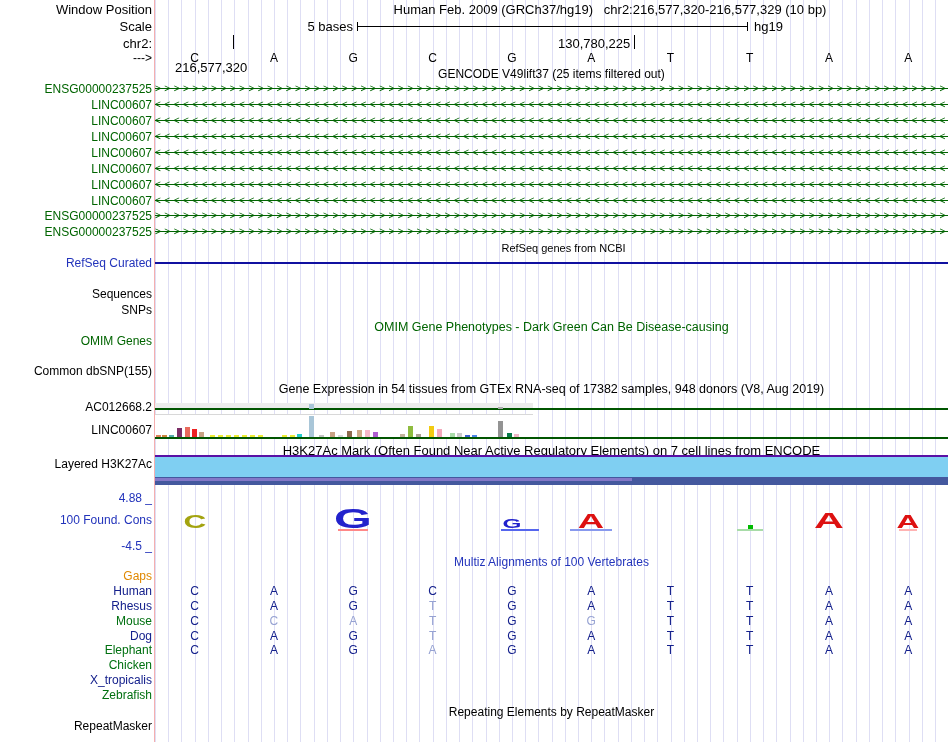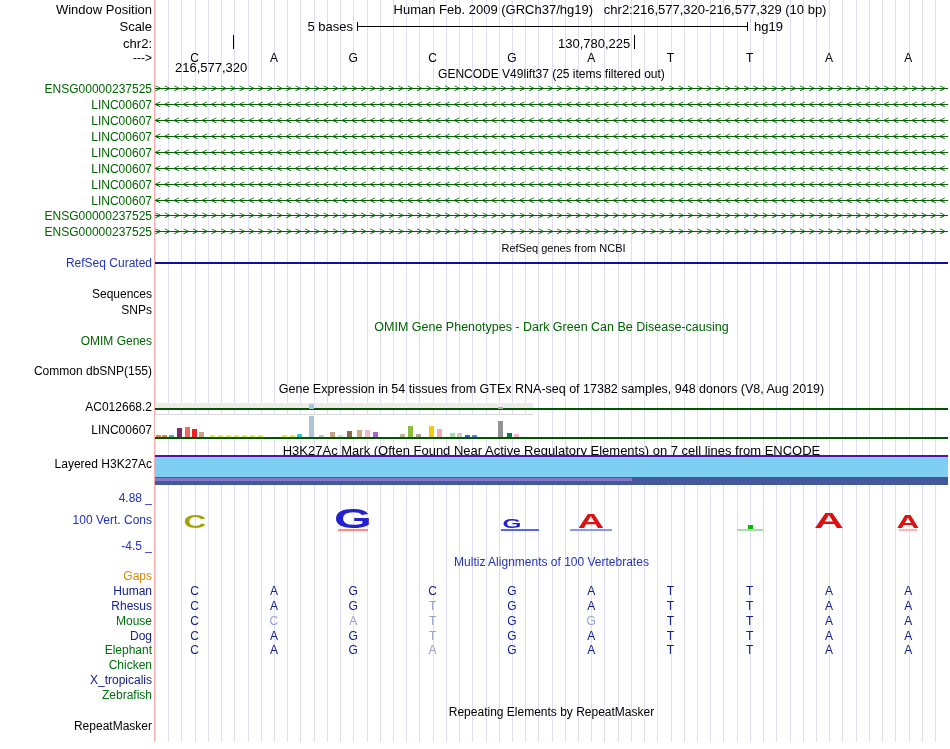--- a/index.html
+++ b/index.html
@@ -63,21 +63,21 @@
   <div class="abs" style="left:155px;top:437px;width:793px;height:2px;background:#005500;"></div>
 
   <div class="ttl" style="top:443px;font-size:13px;">H3K27Ac Mark (Often Found Near Active Regulatory Elements) on 7 cell lines from ENCODE</div>
   <div class="rlab" style="top:457px;">Layered H3K27Ac</div>
   <div class="abs" style="left:155px;top:455px;width:793px;height:2px;background:#5A10A5;"></div>
   <div class="abs" style="left:155px;top:457px;width:793px;height:20px;background:#7FCFF2;"></div>
   <div class="abs" style="left:155px;top:477px;width:793px;height:8px;background:#44589E;"></div>
   <div class="abs" style="left:155px;top:478px;width:477px;height:3px;background:#8478C8;"></div>
 
   <div class="rlab blue" style="top:491px;">4.88 _</div>
-  <div class="rlab blue" style="top:513px;">100 Vert. Cons</div>
+  <div class="rlab blue" style="top:513px;">100 Found. Cons</div>
   <div class="rlab blue" style="top:539px;">-4.5 _</div>
 
   <div class="ttl blue" style="top:555px;">Multiz Alignments of 100 Vertebrates</div>
 
   <div class="ttl" style="top:705px;">Repeating Elements by RepeatMasker</div>
   <div class="rlab" style="top:719px;">RepeatMasker</div>
 
 <div style="position: absolute; white-space: nowrap; left: 184.65px; top: 51px; width: 20px; text-align: center;">C</div>
     <div style="position: absolute; white-space: nowrap; left: 263.95px; top: 51px; width: 20px; text-align: center;">A</div>
     <div style="position: absolute; white-space: nowrap; left: 343.25px; top: 51px; width: 20px; text-align: center;">G</div>

